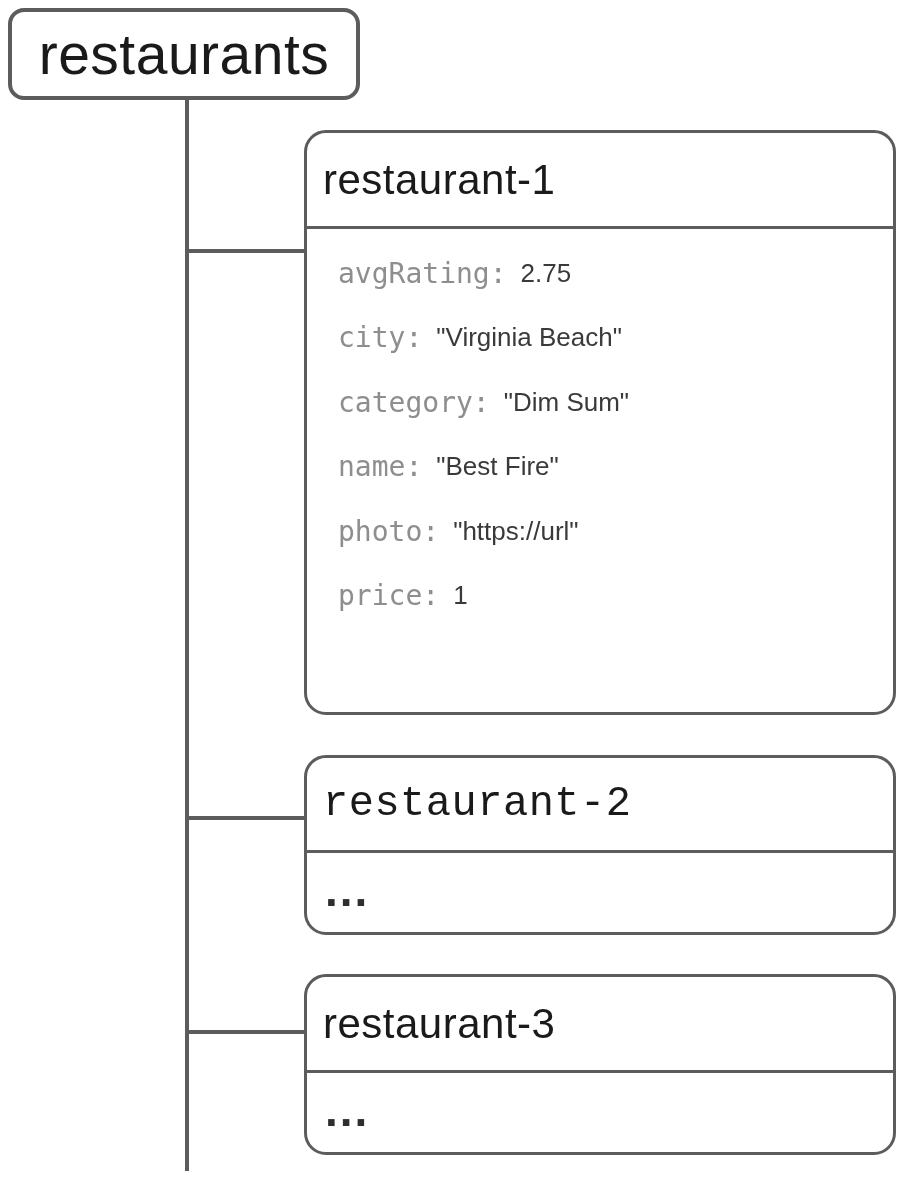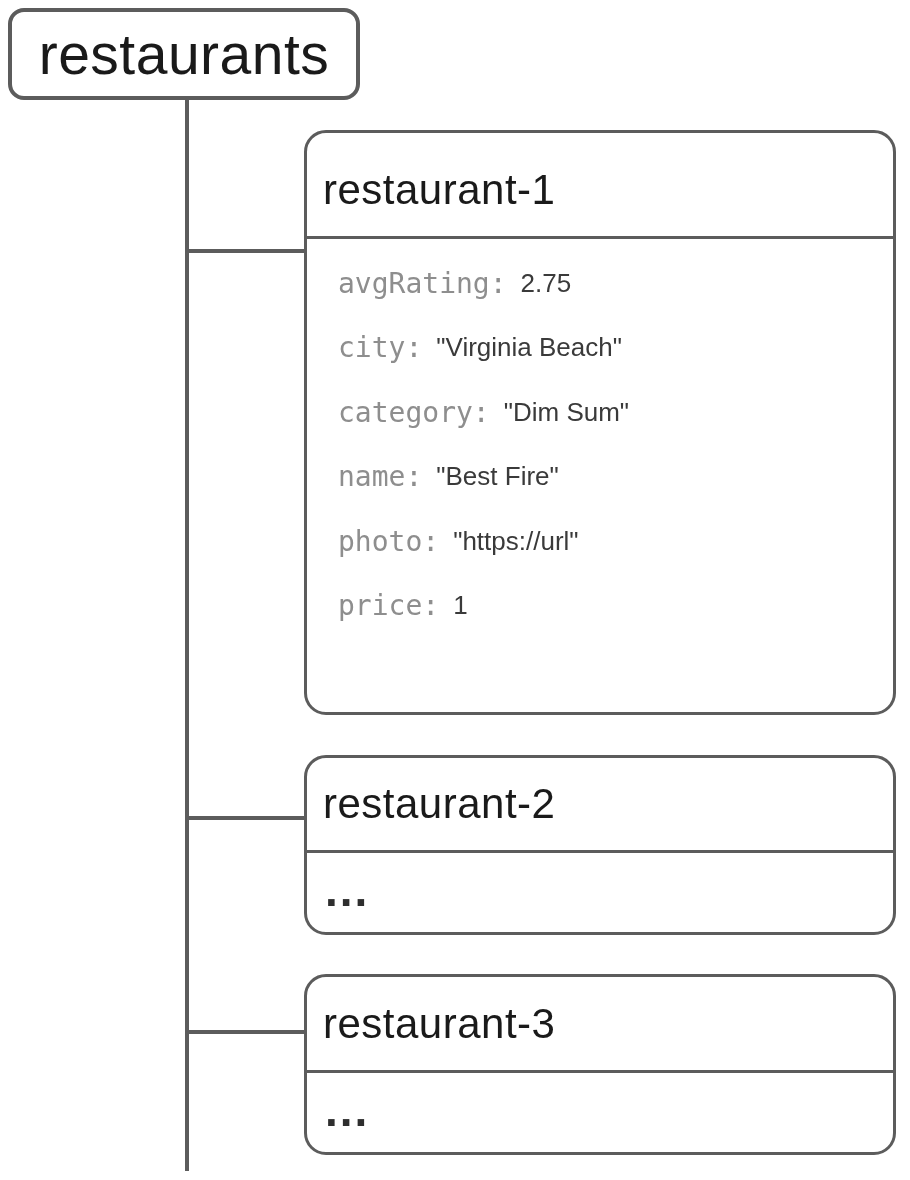--- a/index.html
+++ b/index.html
@@ -71,23 +71,23 @@
     box-sizing: border-box;
     border-bottom: 3.5px solid #5c5c5c;
     display: flex;
     align-items: center;
     padding-left: 16px;
     font-size: 42px;
     color: #1a1a1a;
     letter-spacing: 0.5px;
   }
   .card1 { top: 130px; height: 585px; }
-  .card1 .card-header { height: 96px; margin-top: 10px; }
+  .card1 .card-header { height: 96px; }
   .card2 { top: 755px; height: 180px; }
-  .card2 .card-header { height: 95px; }
+  .card2 .card-header { height: 95px; font-family: Liberation Mono, monospace; }
   .card3 { top: 974px; height: 181px; }
   .card3 .card-header { height: 96px; }
 
   .card-body {
     padding: 12px 14px 0 31px;
   }
   .field-row {
     height: 64.5px;
     display: flex;
     align-items: center;

